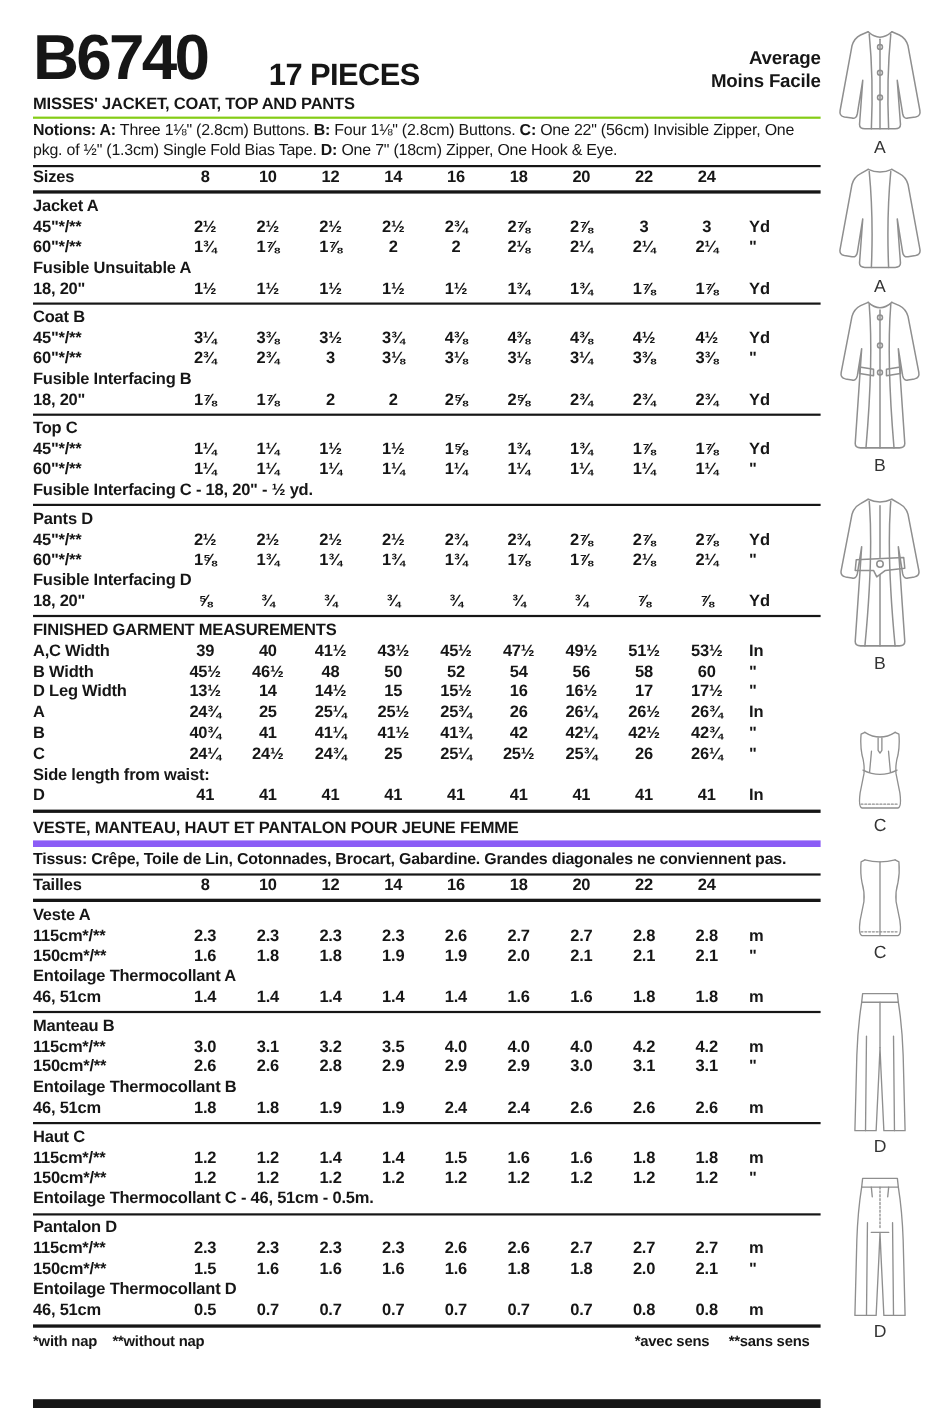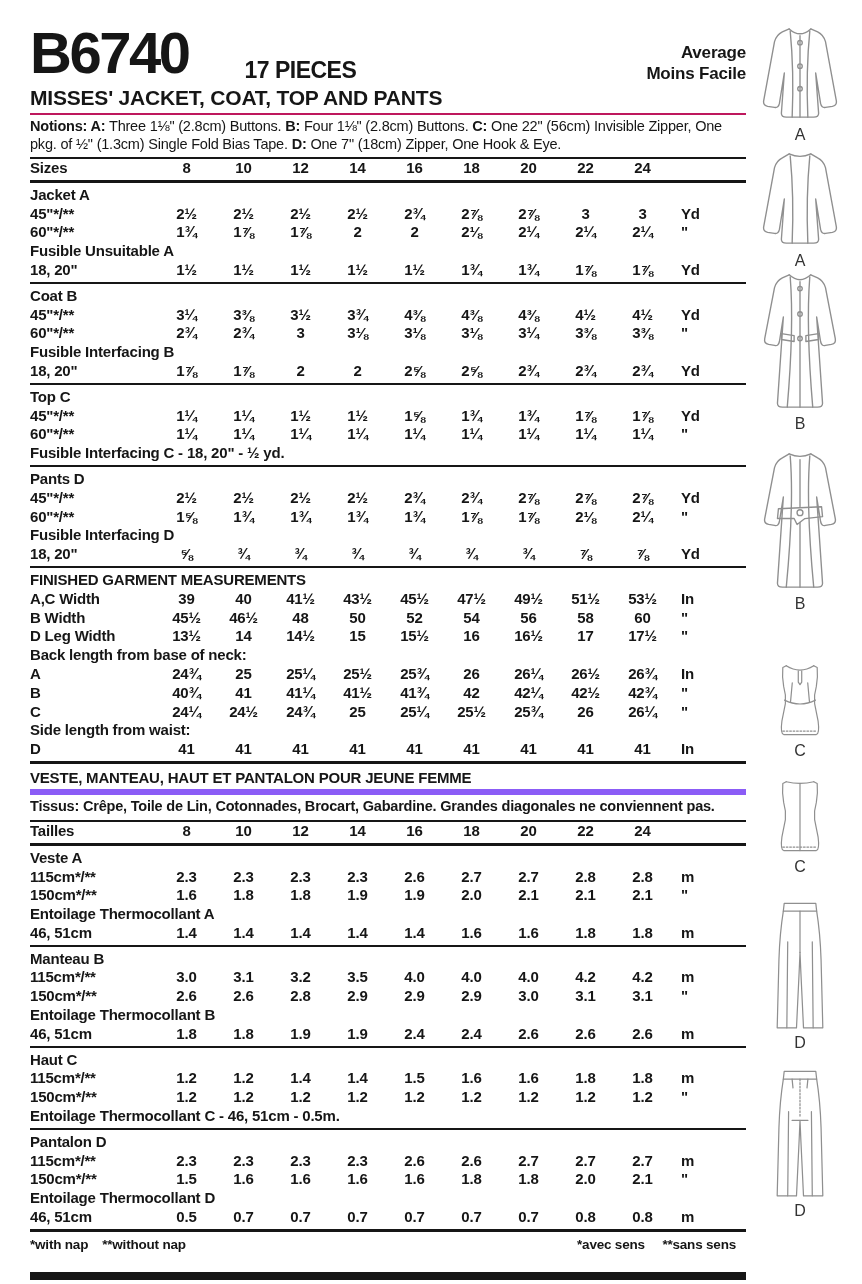--- a/index.html
+++ b/index.html
@@ -3,23 +3,23 @@
 <meta charset="utf-8">
 <style>
   html,body{margin:0;padding:0;}
   body{
     width:862px;height:1284px;position:relative;background:#ffffff;
     font-family:"Liberation Sans",sans-serif;color:#161616;overflow:hidden;
   }
   .main{position:absolute;left:30px;top:0;width:716px;font-weight:700;letter-spacing:-0.2px;}
   .masthead{display:flex;align-items:flex-end;margin-top:16px;height:68px;}
   .pattern-number{font-size:58px;font-weight:800;letter-spacing:-2.5px;line-height:62px;}
-  .pieces{font-size:23px;margin-left:56px;margin-top:34px;letter-spacing:-0.5px;}
+  .pieces{font-size:28px;margin-left:56px;margin-top:34px;letter-spacing:-0.5px;}
   .difficulty{margin-left:auto;text-align:right;font-size:17px;line-height:21px;margin-top:14px;}
-  .doc-title{font-size:21px;padding:2px 0 3px;border-bottom:2px solid #be185d;}
+  .doc-title{font-size:15px;padding:2px 0 3px;border-bottom:2px solid #84cc16;}
   .note-line{font-size:14.5px;line-height:17.5px;padding:3px 0 4px;border-bottom:2px solid #161616;}
   .trow{font-size:15px;line-height:18.8px;white-space:nowrap;}
   .grid{display:grid;grid-template-columns:128px repeat(9,57px) 75px;}
   .grid .val{text-align:center;}
   .grid .unit{padding-left:10px;}
   .hr{border-top:2px solid #161616;margin:2.5px 0;}
   .hr.heavy{border-top:3px solid #161616;}
   .fr-heading{font-size:15px;padding:2.5px 0 3px;border-bottom:6px solid #8b5cf6;border-top:0;}
   .footer{display:flex;font-size:13.5px;margin-top:5px;}
   .footer .gap{display:inline-block;width:14px;}
@@ -255,21 +255,20 @@
         <span class="val">14</span>
         <span class="val">14½</span>
         <span class="val">15</span>
         <span class="val">15½</span>
         <span class="val">16</span>
         <span class="val">16½</span>
         <span class="val">17</span>
         <span class="val">17½</span>
         <span class="unit">"</span>
       </div>
-      <div class="trow sec">Back length from base of neck:</div>
       <div class="trow grid">
         <span class="lbl">A</span>
         <span class="val">24¾</span>
         <span class="val">25</span>
         <span class="val">25¼</span>
         <span class="val">25½</span>
         <span class="val">25¾</span>
         <span class="val">26</span>
         <span class="val">26¼</span>
         <span class="val">26½</span>

